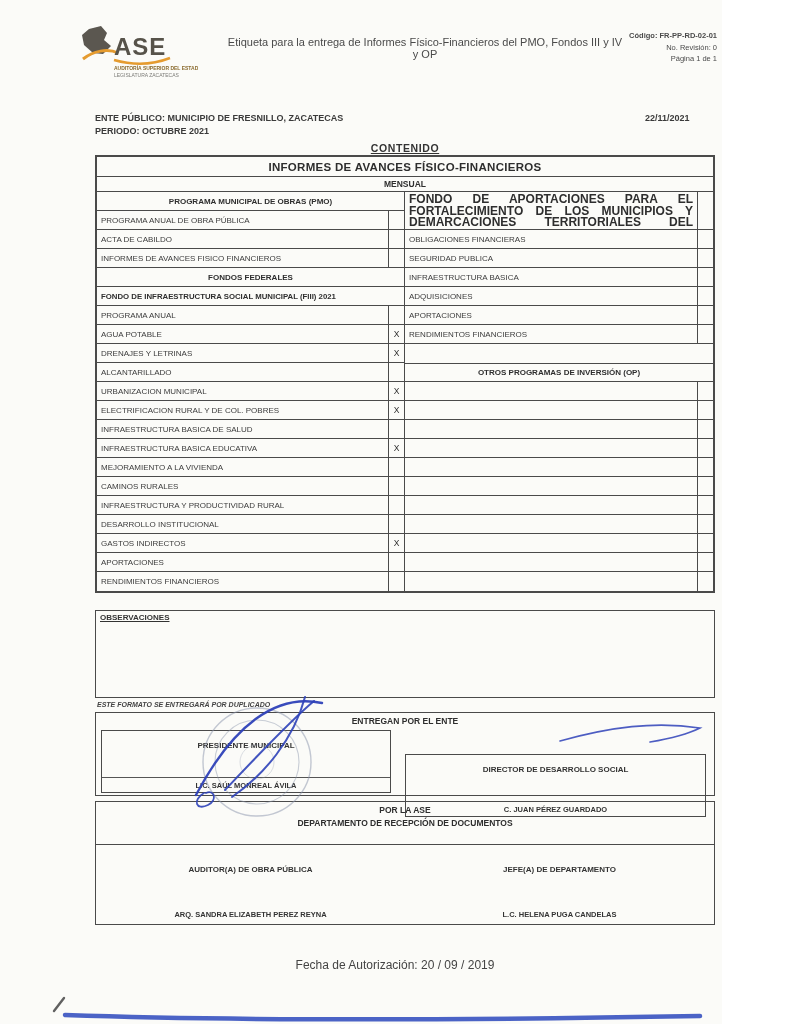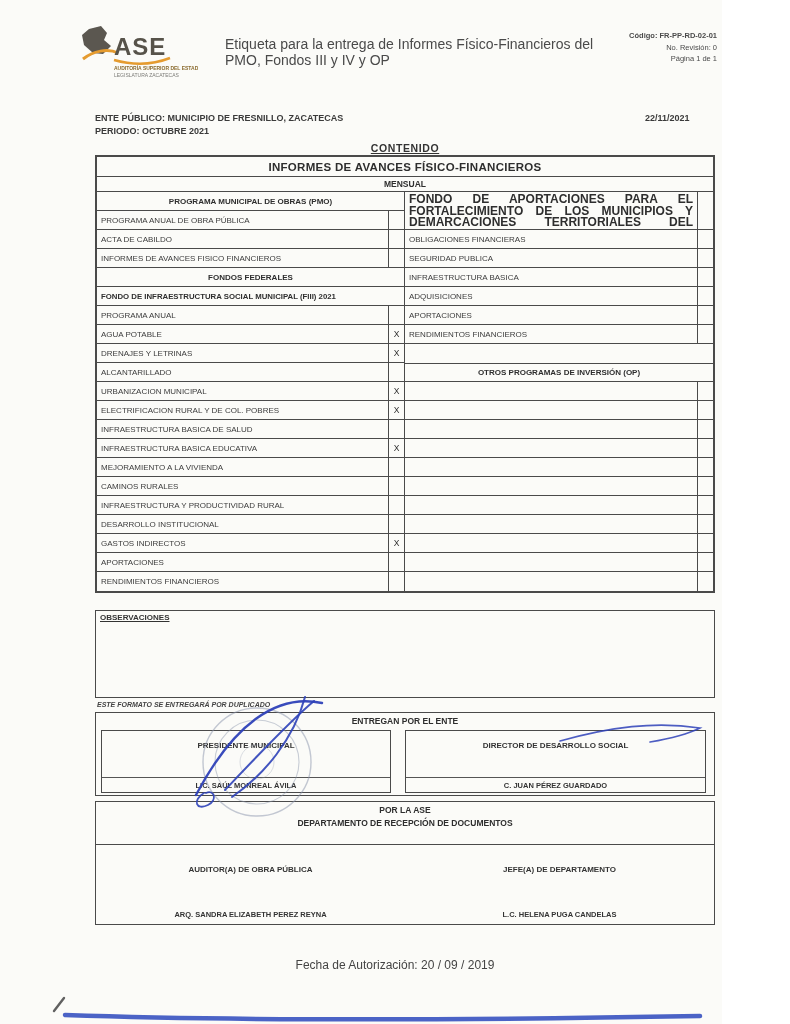--- a/index.html
+++ b/index.html
@@ -6,21 +6,21 @@
   html,body { background:#ffffff; }
   .page {
     position:relative; width:722px; height:1024px;
     background:#fbfbf8; overflow:hidden;
     font-family:"Liberation Sans","DejaVu Sans",sans-serif;
     color:#3d3d3d;
   }
   .abs { position:absolute; }
 
   
-  .doc-title { left:225px; top:36px; width:400px; text-align:left; font-size:14px; color:#4a4a4a; }
+  .doc-title { left:225px; top:36px; width:400px; text-align:center; font-size:11px; color:#4a4a4a; }
   .code-block { left:595px; top:30px; width:122px; text-align:right; font-size:7.5px; line-height:11.5px; color:#4a4a4a; }
   .code-block .b1 { font-weight:bold; }
 
   
   .info-block { left:95px; top:112px; font-size:9px; font-weight:bold; line-height:13px; color:#3a3a3a; }
   .date-block { left:645px; top:113px; font-size:9px; font-weight:bold; color:#3a3a3a; }
 
   .contenido { left:95px; top:142px; width:620px; text-align:center; font-size:10.5px;
                font-weight:bold; text-decoration:underline; letter-spacing:.6px; color:#333; }
 
@@ -51,21 +51,21 @@
   .obslabel { position:absolute; left:4px; top:2px; font-size:8px; font-weight:bold;
               text-decoration:underline; color:#333; }
   .dup-note { left:97px; top:701px; font-size:7px; font-style:italic; font-weight:bold; color:#444; }
 
   
   .secbox { position:absolute; left:95px; width:620px; border:1.5px solid #4a4a4a; }
   .entregan { top:712px; height:84px; }
   .sectitle { text-align:center; font-weight:bold; font-size:8.5px; color:#2e2e2e; padding-top:3px; }
   .sigbox { position:absolute; border:1.5px solid #4a4a4a; top:17px; height:63px; }
   .sigL { left:5px; width:290px; }
-  .sigR { left:309px; width:301px; }
+  .sigR { left:309px; width:301px;margin-top:24px; }
   .sigrole { text-align:center; font-weight:bold; font-size:8px; padding-top:10px; color:#333; }
   .signame { position:absolute; left:0; right:0; bottom:0; height:15px; border-top:1px solid #555;
              text-align:center; font-weight:bold; font-size:7.5px; line-height:15px; color:#333; }
 
   .asebox { top:801px; height:124px; }
   .asehead { border-bottom:1px solid #4a4a4a; padding-bottom:16px; }
   .aseroles { display:flex; margin-top:20px; }
   .asenames { display:flex; margin-top:36px; }
   .asecol { width:50%; text-align:center; font-weight:bold; color:#333; }
   .aseroles .asecol { font-size:8px; }

